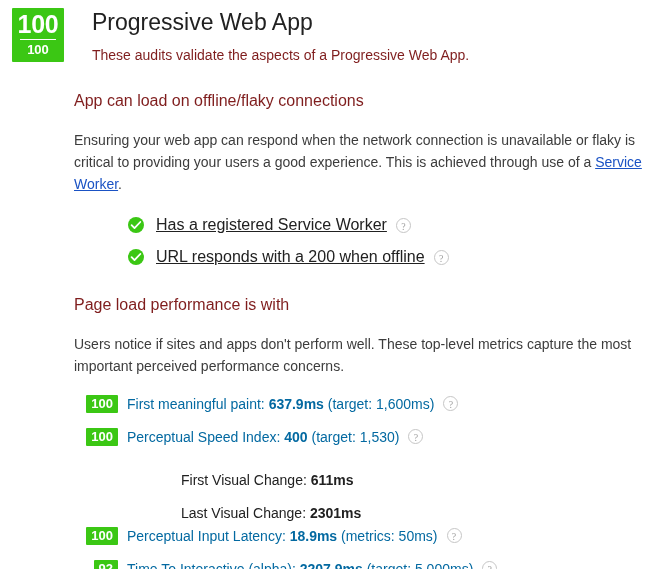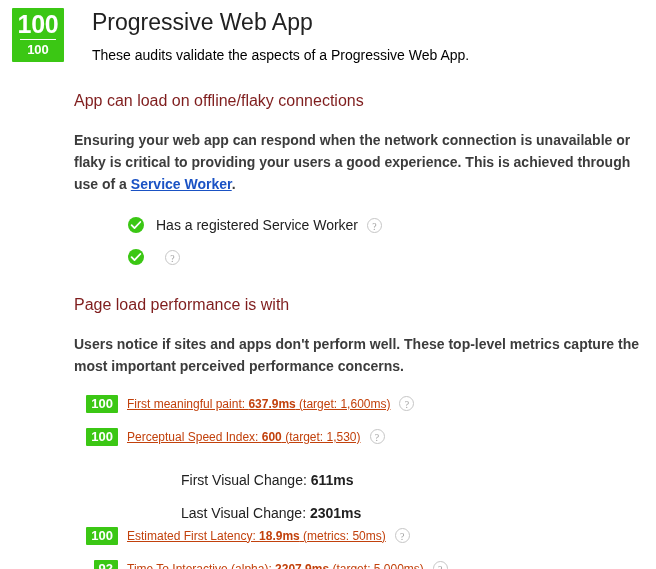--- a/index.html
+++ b/index.html
@@ -64,21 +64,21 @@
   .page-title {
     font-size: 23px;
     line-height: 28px;
     font-weight: normal;
     color: #212121;
     margin: 0;
   }
   .page-desc {
     font-size: 14px;
     line-height: 20px;
-    color: #000000;
+    color: #7f1d1d;
     margin: 9px 0 0 0;
   }
 
   
   .section {
     padding: 0 12px 0 12px;
   }
   .section-title {
     font-size: 16px;
     line-height: 20px;
@@ -87,21 +87,20 @@
     margin: 0;
     padding-left: 62px;
   }
   .section-desc {
     font-size: 14px;
     line-height: 22px;
     color: #3c3c3c;
     margin: 0;
     padding-left: 62px;
     max-width: 580px;
-    font-weight: bold;
   }
   .link {
     color: #1a52c4;
     text-decoration: underline;
   }
 
   
   .audit-list {
     padding-left: 62px;
     margin: 0;
@@ -114,23 +113,24 @@
   .check-icon {
     flex: 0 0 auto;
     width: 16px;
     height: 16px;
     margin-left: 54px;
     margin-right: 12px;
     position: relative;
   }
   .check-icon svg { display: block; }
   .audit-label {
-    font-size: 14px;
+    font-size: 16px;
     line-height: 20px;
     color: #212121;
+    text-decoration: underline;
   }
 
   
   .help-icon {
     flex: 0 0 auto;
     width: 15px;
     height: 15px;
     border: 1px solid #c6c6c6;
     border-radius: 50%;
     color: #9e9e9e;
@@ -163,25 +163,24 @@
     background: #3bc714;
     color: #ffffff;
     font-size: 13px;
     font-weight: bold;
     line-height: 18px;
     padding: 0 5px;
     border-radius: 1px;
     display: inline-block;
   }
   .metric-text {
-    font-size: 12px;
-    line-height: 20px;
-    color: #c2410c;
+    font-size: 14px;
+    line-height: 20px;
+    color: #0369a1;
     white-space: nowrap;
-    text-decoration: underline;
   }
   .metric-text b { font-weight: bold; }
 
   .subitem-row {
     display: flex;
     align-items: center;
     height: 33px;
   }
   .subitem-text {
     font-size: 14px;
@@ -237,20 +236,21 @@
         <span class="help-icon">?</span>
       </div>
 
       <div class="audit-item">
         <span class="check-icon">
           <svg width="16" height="16" viewBox="0 0 16 16">
             <circle cx="8" cy="8" r="8" fill="#3bc714"></circle>
             <path d="M3.6 8.2 L6.5 11.1 L12.3 5.0" stroke="#ffffff" stroke-width="1.8" fill="none" stroke-linecap="round" stroke-linejoin="round"></path>
           </svg>
         </span>
+        <span class="audit-label">URL responds with a 200 when offline</span>
         <span class="help-icon">?</span>
       </div>
 
     </div>
   </div>
 
   <div class="sp-h4"></div>
 
   <div class="section">
     <h2 class="section-title">Page load performance is with</h2>
@@ -266,37 +266,37 @@
           <span class="metric-badge">100</span>
         </span>
         <span class="metric-text"><span>First meaningful paint: </span><b>637.9ms</b><span> (target: 1,600ms)</span></span>
         <span class="help-icon">?</span>
       </div>
 
       <div class="metric-row">
         <span class="metric-badge-wrap">
           <span class="metric-badge">100</span>
         </span>
-        <span class="metric-text"><span>Perceptual Speed Index: </span><b>600</b><span> (target: 1,530)</span></span>
+        <span class="metric-text"><span>Perceptual Speed Index: </span><b>400</b><span> (target: 1,530)</span></span>
         <span class="help-icon">?</span>
       </div>
 
       <div class="subitem-row">
         <span class="subitem-text"><span>First Visual Change: </span><b>611ms</b></span>
       </div>
 
       <div class="subitem-row">
         <span class="subitem-text"><span>Last Visual Change: </span><b>2301ms</b></span>
       </div>
 
       <div class="metric-row">
         <span class="metric-badge-wrap">
           <span class="metric-badge">100</span>
         </span>
-        <span class="metric-text"><span>Estimated First Latency: </span><b>18.9ms</b><span> (metrics: 50ms)</span></span>
+        <span class="metric-text"><span>Perceptual Input Latency: </span><b>18.9ms</b><span> (metrics: 50ms)</span></span>
         <span class="help-icon">?</span>
       </div>
 
       <div class="metric-row">
         <span class="metric-badge-wrap">
           <span class="metric-badge">92</span>
         </span>
         <span class="metric-text"><span>Time To Interactive (alpha): </span><b>2207.9ms</b><span> (target: 5,000ms)</span></span>
         <span class="help-icon">?</span>
       </div>

